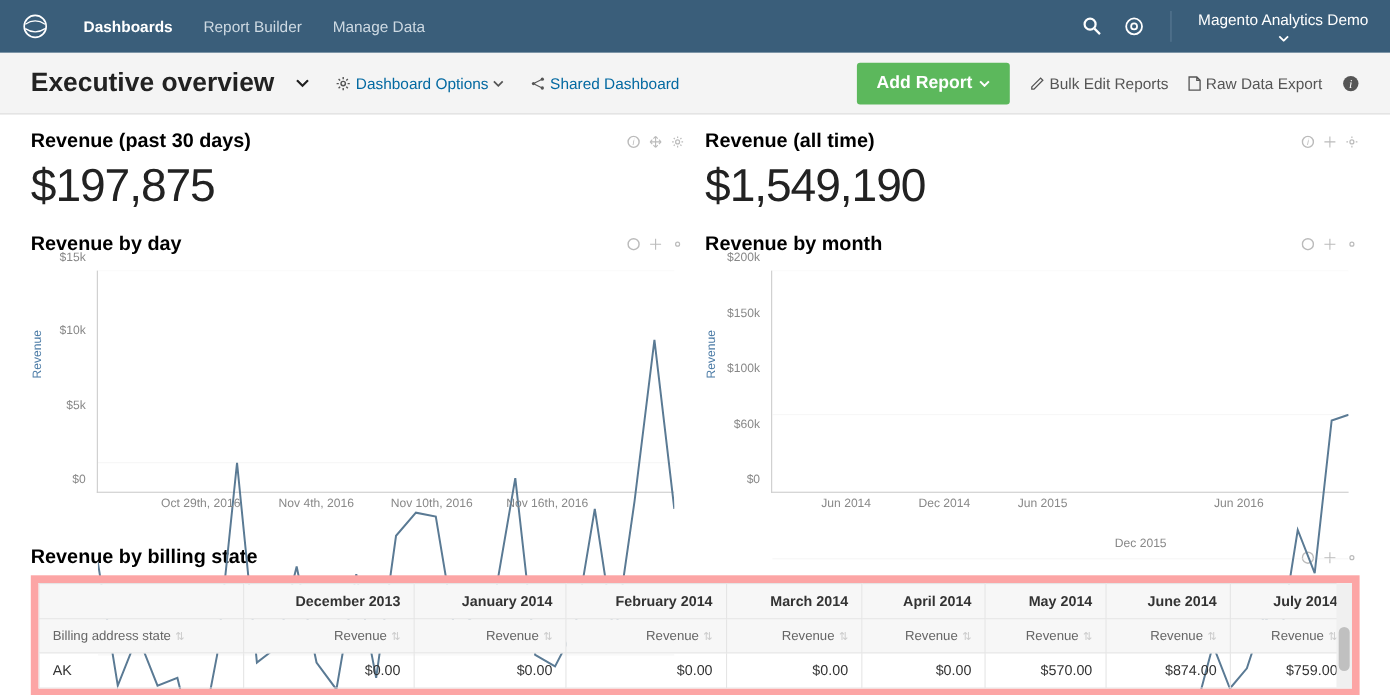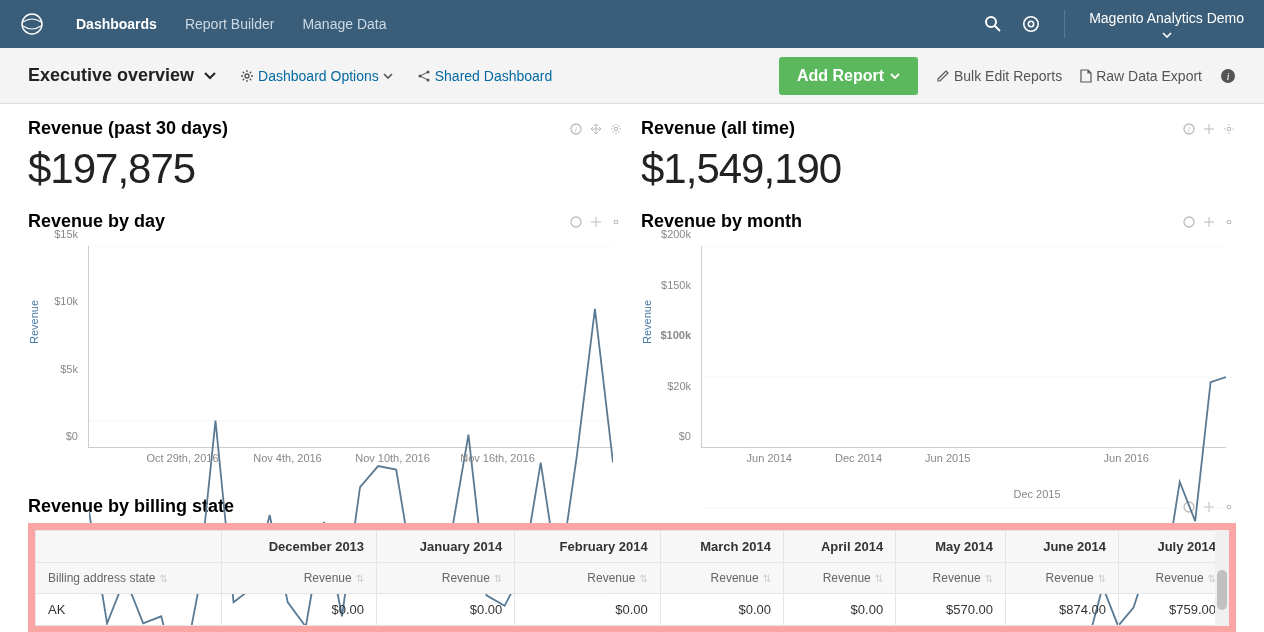--- a/index.html
+++ b/index.html
@@ -11,21 +11,21 @@
 .nav-links { display: flex; gap: 28px; flex: 1; }
 .nav-link { color: #cdd9e2; font-size: 14px; cursor: pointer; }
 .nav-link.active { color: #ffffff; font-weight: 700; }
 .nav-right { display: flex; align-items: center; gap: 20px; }
 .nav-icon { width: 18px; height: 18px; color: #fff; cursor: pointer; display:flex; align-items:center; justify-content:center;}
 .nav-div { width: 1px; height: 28px; background: #5a7a94; margin: 0 4px; }
 .account { color: #fff; font-size: 14px; cursor: pointer; display:flex; align-items:center; gap:6px;flex-direction:column;}
 
 
 .toolbar { background: #f4f4f4; border-bottom: 1px solid #ddd; height: 56px; display: flex; align-items: center; padding: 0 28px; gap: 24px; }
-.dash-title { font-size: 18px; font-weight: 600; color: #222; display:flex; align-items:center; gap:10px; cursor:pointer;text-align:right;}
+.dash-title { font-size: 24px; font-weight: 600; color: #222; display:flex; align-items:center; gap:20px; cursor:pointer;text-align:right;}
 .tool-item { font-size: 14px; color: #0369a1; cursor: pointer; display:flex; align-items:center; gap:4px;}
 .toolbar-right { margin-left: auto; display: flex; align-items: center; gap: 18px; }
 .btn-add { background: #5cb85c; color: #fff; border: none; border-radius: 3px; padding: 10px 18px; font-size: 16px; font-weight: 600; cursor: pointer; display:flex; align-items:center; gap:6px;}
 .tool-link { color: #555; font-size: 14px; cursor: pointer; display:flex; align-items:center; gap:4px;}
 
 
 .content { padding: 14px 28px; }
 .row { display: flex; gap: 18px; margin-bottom: 18px; }
 .panel { flex: 1; }
 .panel-head { display: flex; align-items: center; margin-bottom: 6px; }
@@ -287,22 +287,22 @@
               <svg width="12" height="12" viewBox="0 0 12 12">
                 <circle cx="6" cy="6" r="1.8" fill="none" stroke="#bbb" stroke-width="1.1"></circle>
               </svg>
             </span>
         </div>
       </div>
       <div class="chart-wrap">
         <div class="y-label">Revenue</div>
         <div class="y-ticks">
             <span class="y-tick" style="bottom: 0%;">$0</span>
-            <span class="y-tick" style="bottom: 25%;">$20k</span>
-            <span class="y-tick" style="bottom: 50%; font-weight: bold;">$100k</span>
+            <span class="y-tick" style="bottom: 25%;">$60k</span>
+            <span class="y-tick" style="bottom: 50%;">$100k</span>
             <span class="y-tick" style="bottom: 75%;">$150k</span>
             <span class="y-tick" style="bottom: 100%;">$200k</span>
           </div>
         <div class="chart-box">
           <svg class="chart-svg" preserveAspectRatio="none" viewBox="0 0 1000 1000">
               <line x1="0" x2="1000" y1="750" y2="750" class="grid-line"></line>
               <line x1="0" x2="1000" y1="500" y2="500" class="grid-line"></line>
               <line x1="0" x2="1000" y1="250" y2="250" class="grid-line"></line>
               <line x1="0" x2="1000" y1="0" y2="0" class="grid-line"></line>
               <path d="M0 999 L29.41176470588235 995 L58.8235294117647 990 L88.23529411764706 985 L117.6470588235294 980 L147.05882352941177 984 L176.47058823529412 945 L205.88235294117646 935 L235.2941176470588 950 L264.70588235294116 940 L294.11764705882354 900 L323.5294117647059 890 L352.94117647058823 885 L382.35294117647055 875 L411.7647058823529 880 L441.1764705882353 870 L470.5882352941176 880 L500 885 L529.4117647058823 860 L558.8235294117648 845 L588.2352941176471 820 L617.6470588235294 795 L647.0588235294118 790 L676.4705882352941 775 L705.8823529411765 785 L735.2941176470589 760 L764.7058823529411 650 L794.1176470588235 725 L823.5294117647059 690 L852.9411764705882 600 L882.3529411764706 635 L911.7647058823529 450 L941.1764705882352 525 L970.5882352941177 260 L1000 250 " fill="none" stroke="#5a7a94" stroke-width="1.8" vector-effect="non-scaling-stroke"></path>

